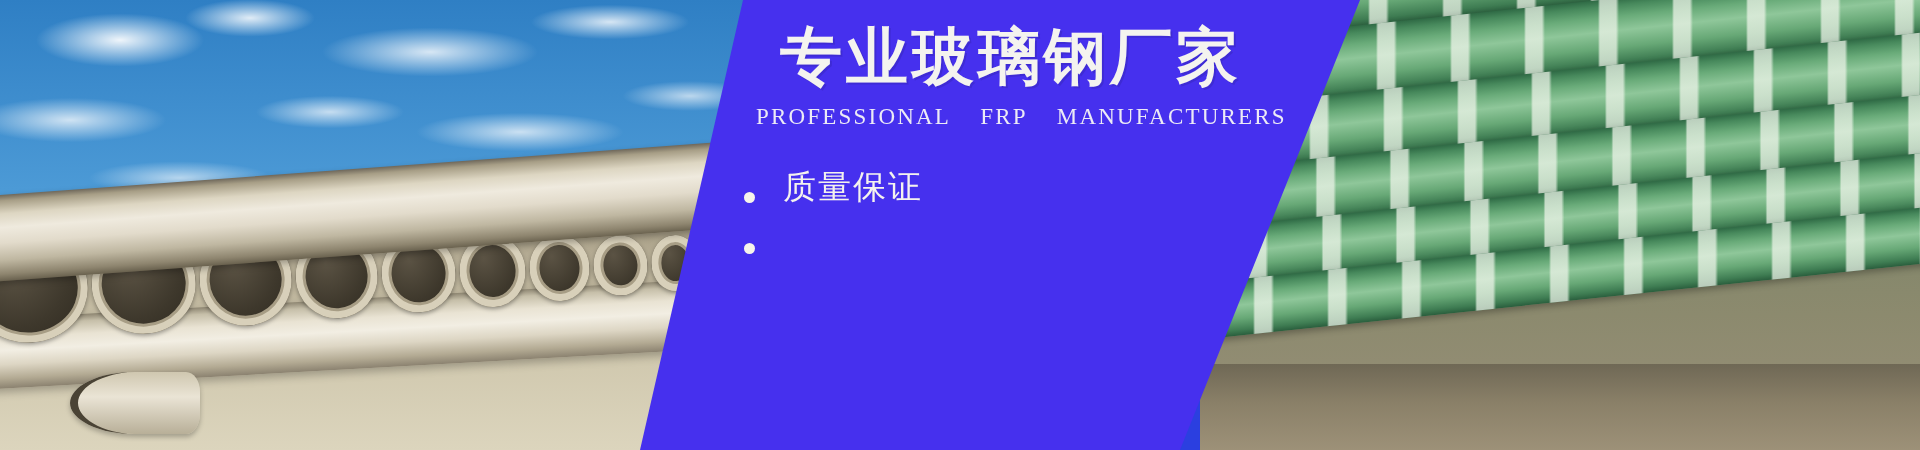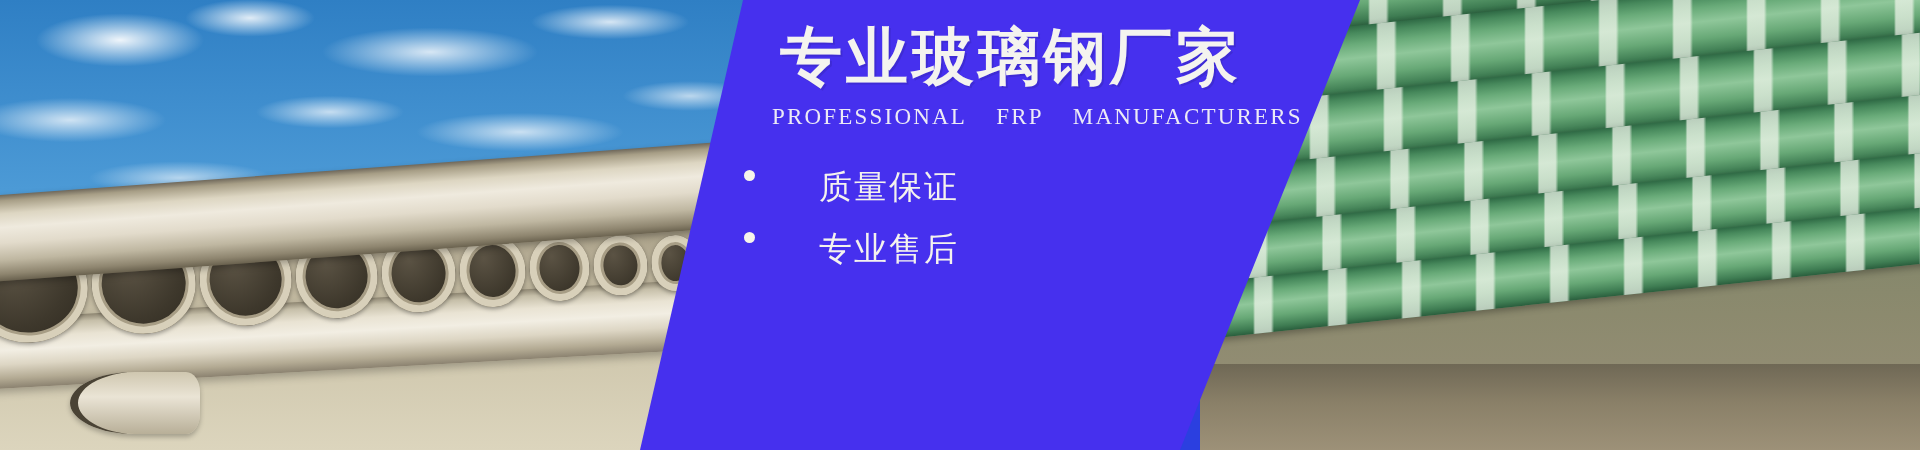--- a/index.html
+++ b/index.html
@@ -196,21 +196,21 @@
     font-weight: bold;
     color: #f4f3ef;
     letter-spacing: 4px;
     line-height: 1;
     white-space: nowrap;
     text-shadow: 2px 2px 0 rgba(0,0,0,0.10);
   }
 
   .subhead {
     position: absolute;
-    left: 772px;
+    left: 756px;
     top: 104px;
     font-family: "Liberation Serif", "DejaVu Serif", serif;
     font-size: 23px;
     color: #eceaf6;
     letter-spacing: 2.2px;
     white-space: nowrap;
   }
   .subhead .gap { display: inline-block; width: 14px; }
 
   .features {
@@ -219,23 +219,22 @@
     top: 155px;
     width: 520px;
   }
   .feature-row {
     display: flex;
     align-items: center;
     height: 62px;
   }
   .feature {
     display: flex;
-    align-items: flex-start;
+    align-items: flex-end;
     white-space: nowrap;
-    gap: 36px;
   }
   .feature.col1 { width: 262px; }
   .bullet {
     width: 11px;
     height: 11px;
     border-radius: 50%;
     background: #f6f4ea;
     margin-right: 28px;
     flex: 0 0 auto;
   }
@@ -301,19 +300,18 @@
     <div class="features">
       <div class="feature-row">
         <div class="feature col1">
           <span class="bullet"></span>
           <span class="feature-label">质量保证</span>
         </div>
       </div>
       <div class="feature-row">
         <div class="feature">
           <span class="bullet"></span>
-          <span class="feature-label">专业售后</span>
         </div>
       </div>
     </div>
 
   </div>
 </div>
 
 </body></html>

